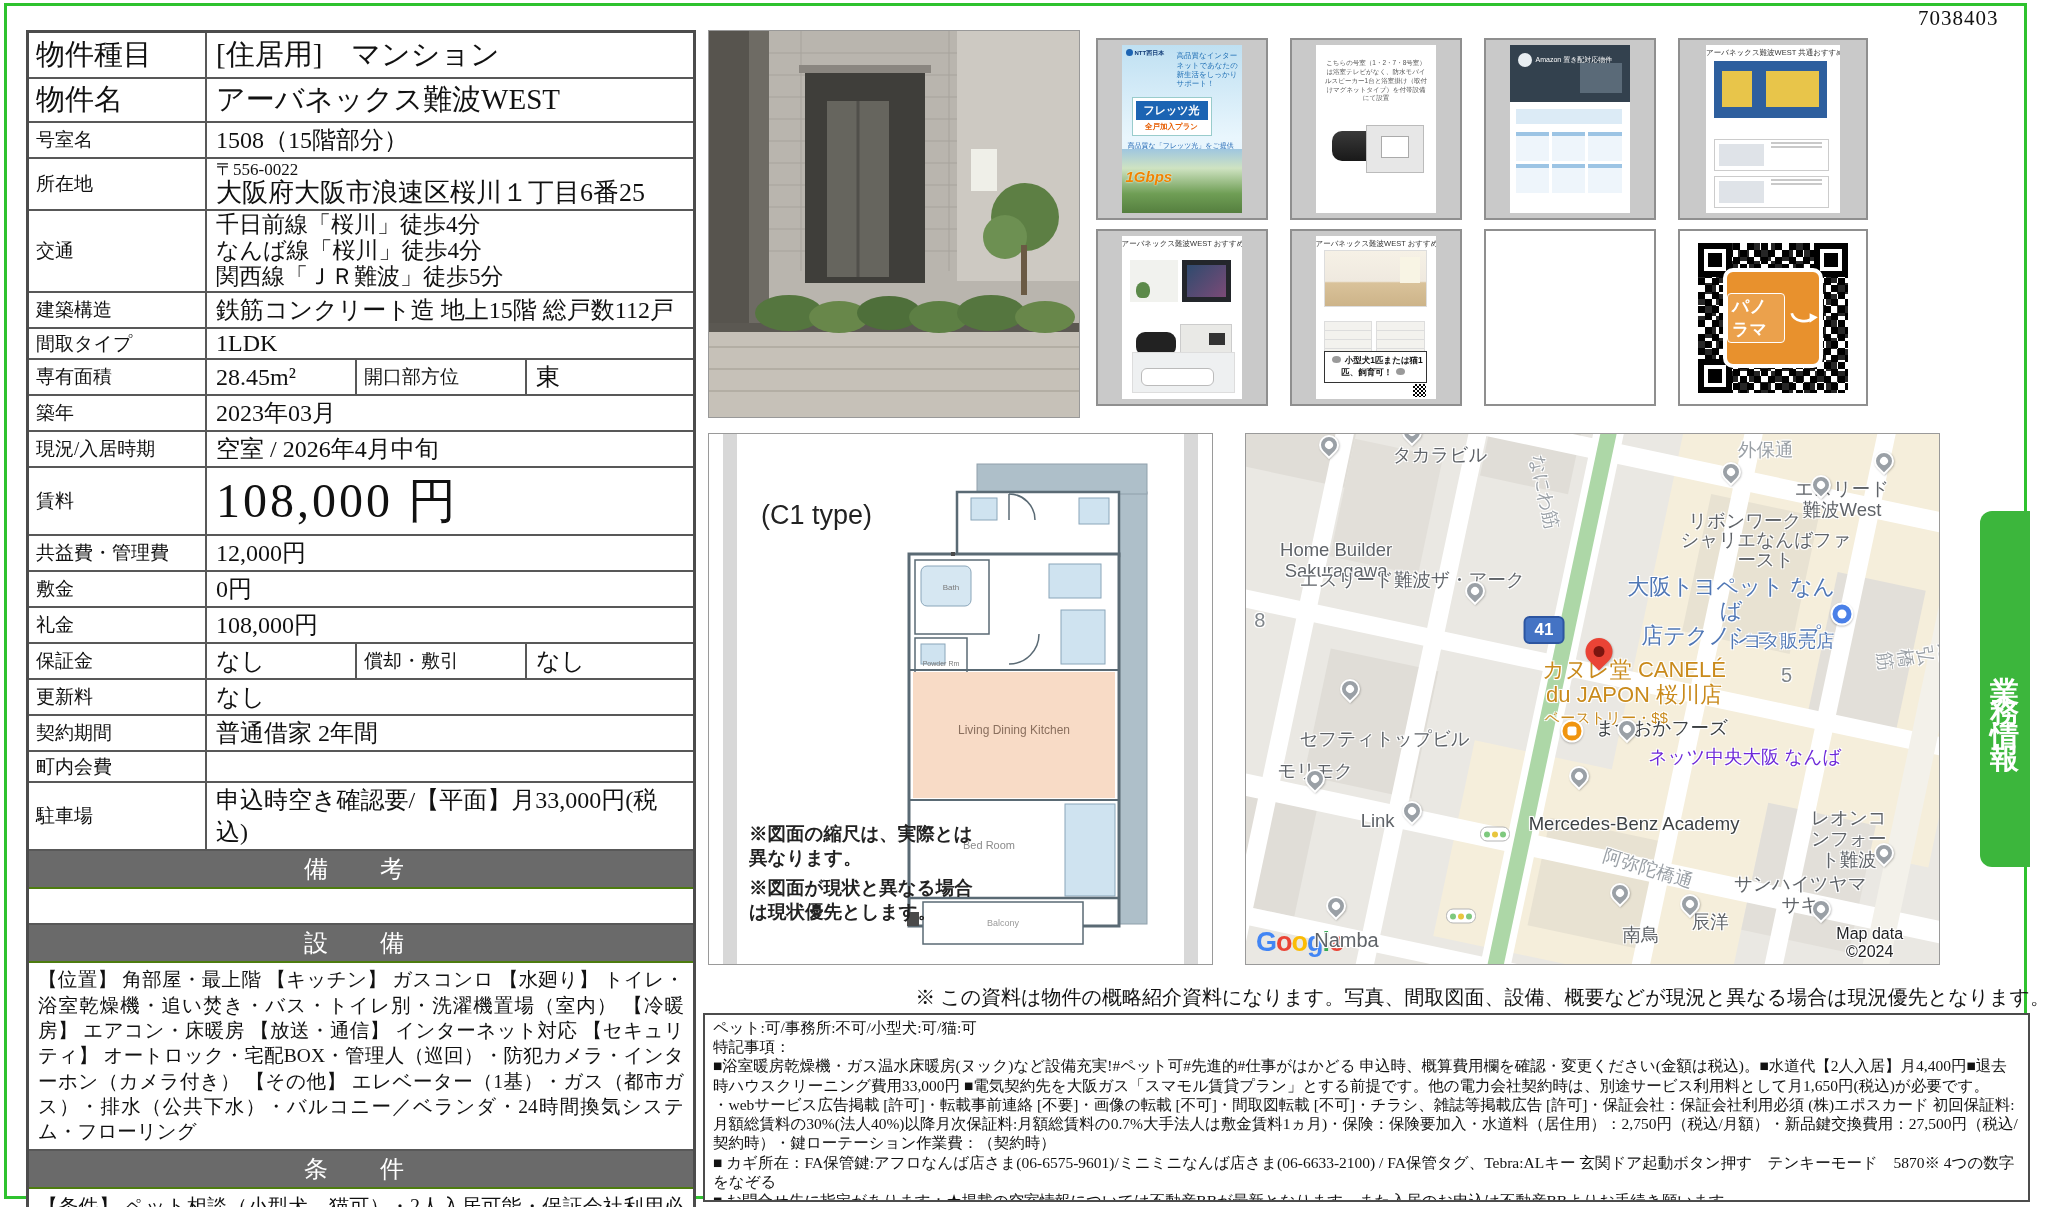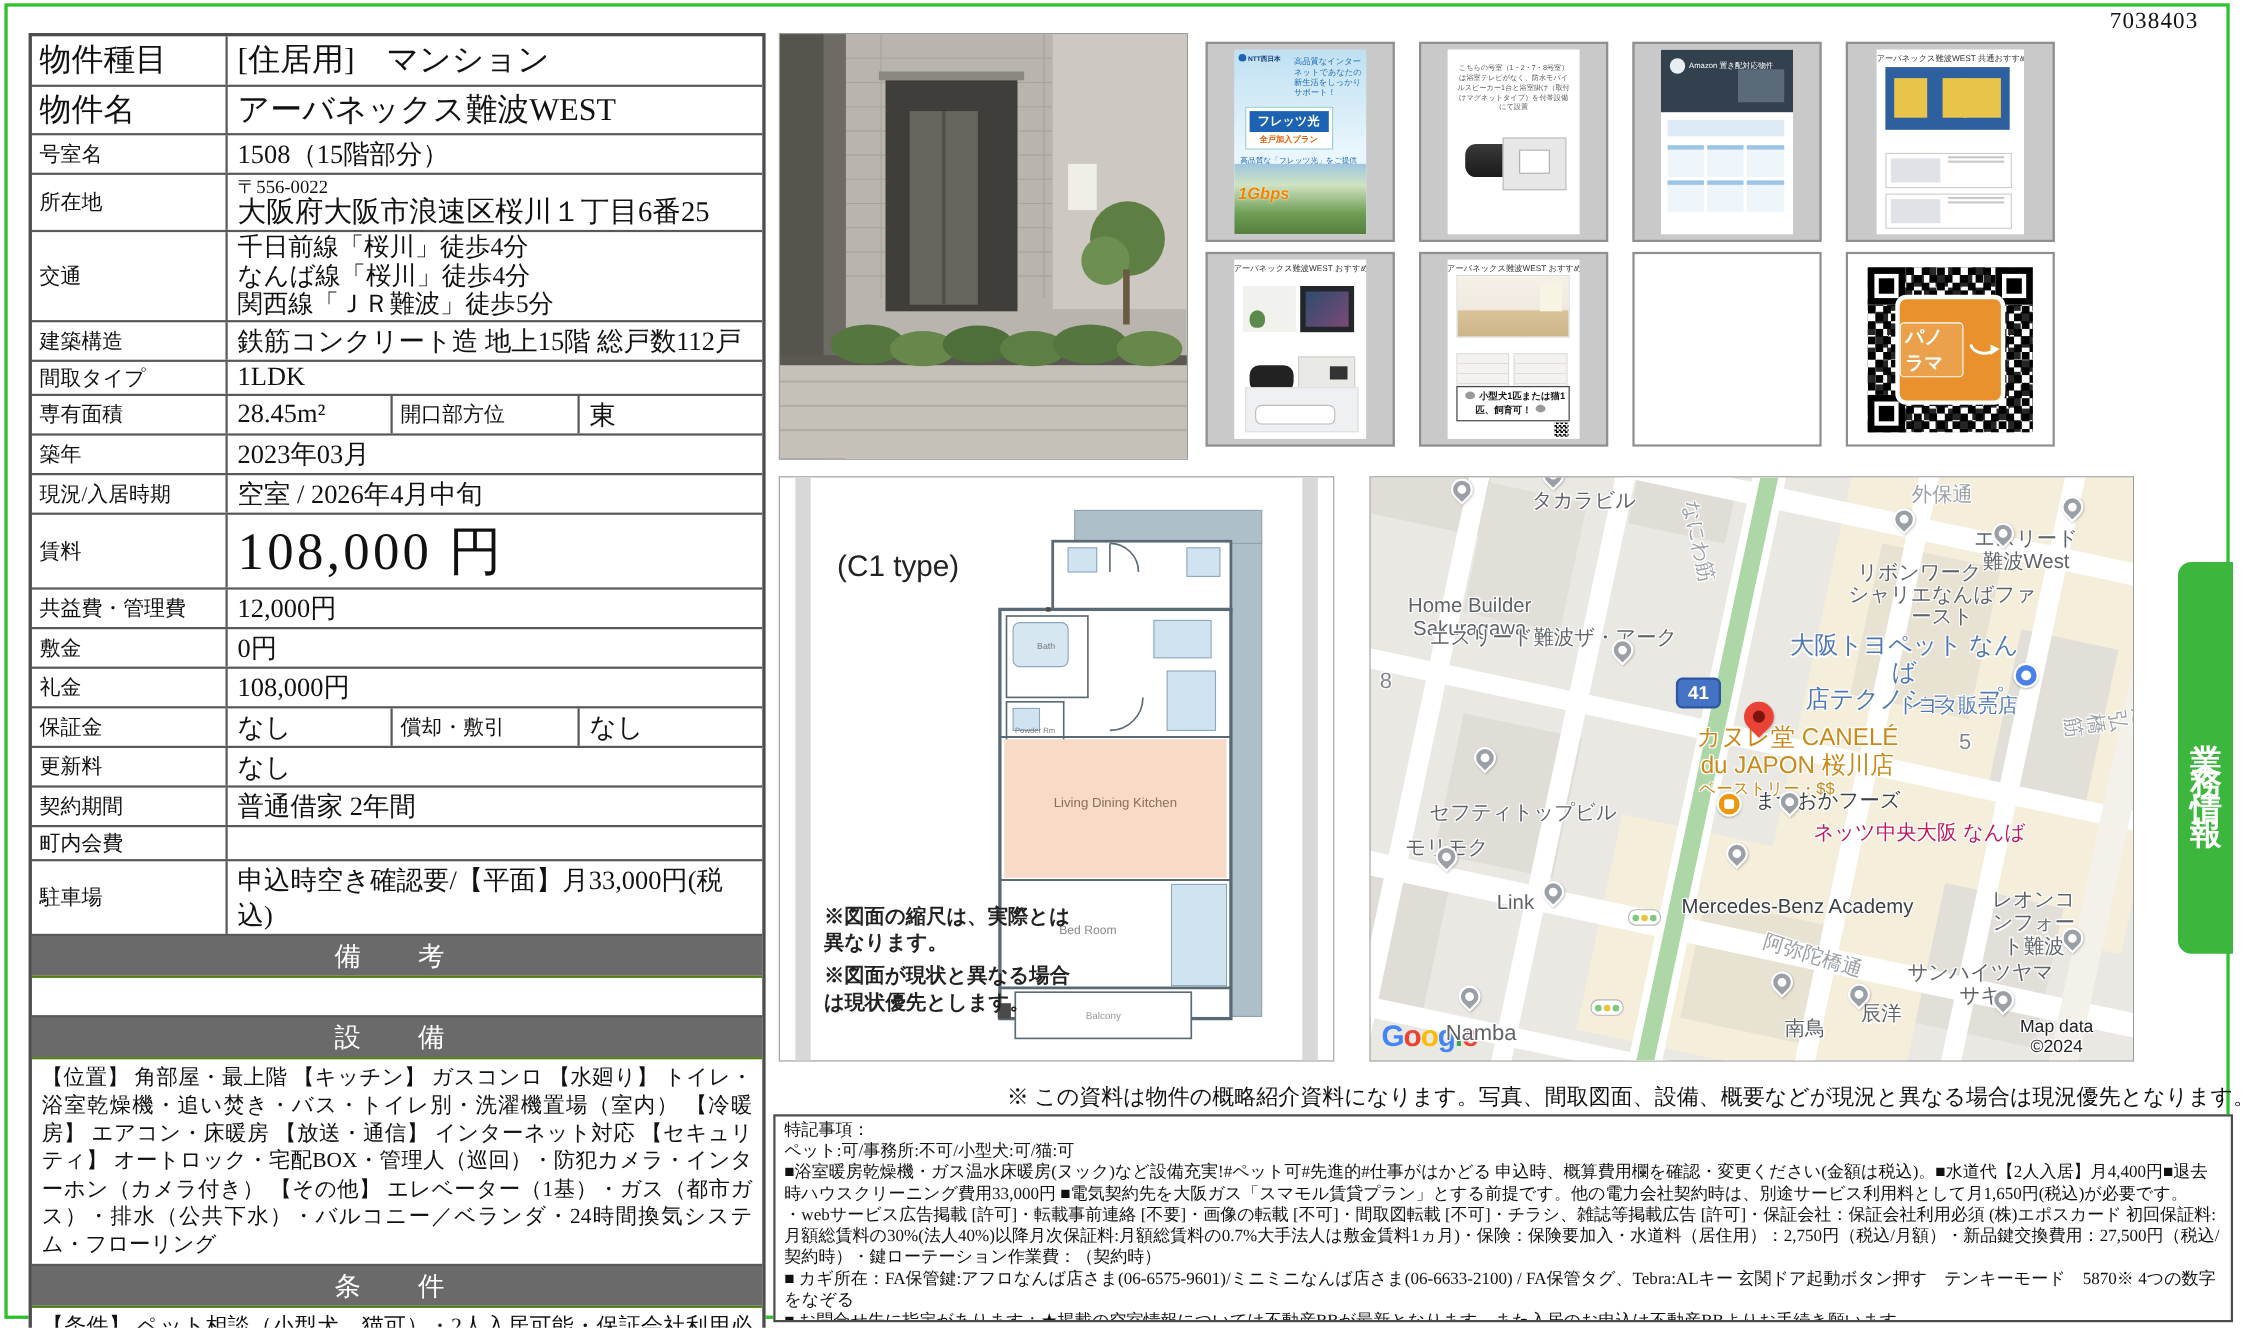--- a/index.html
+++ b/index.html
@@ -497,21 +497,21 @@
       <div class="mlabel" style="left: 70%; top: 33.5%; color: rgb(80, 119, 181); font-size: 22px; transform: translate(-50%, -50%);">大阪トヨペット なんば
 店テクノショップ</div>
       <div class="mlabel" style="left: 77%; top: 39%; color: rgb(80, 119, 181); font-size: 18px; transform: translate(-50%, -50%);">トヨタ販売店</div>
       <div class="mlabel" style="left: 2%; top: 35%; color: rgb(128, 134, 139); font-size: 20px; transform: translate(-50%, -50%);">8</div>
       <div class="mlabel" style="left: 56%; top: 47%; color: rgb(201, 138, 27); font-size: 22px; transform: translate(-50%, -50%);">カヌレ堂 CANELÉ
 du JAPON 桜川店</div>
       <div class="mlabel" style="left: 52%; top: 53.5%; color: rgb(201, 138, 27); font-size: 15px; transform: translate(-50%, -50%);">ベーストリー・$$</div>
       <div class="mlabel" style="left: 78%; top: 45.5%; color: rgb(128, 134, 139); font-size: 20px; transform: translate(-50%, -50%);">5</div>
       <div class="mlabel" style="left: 20%; top: 57.5%; color: rgb(95, 99, 104); transform: translate(-50%, -50%);">セフティトップビル</div>
       <div class="mlabel" style="left: 60%; top: 55.5%; color: rgb(60, 64, 67); transform: translate(-50%, -50%);">まつおかフーズ</div>
-      <div class="mlabel" style="left: 72%; top: 61%; color: #be185d; transform: translate(-50%, -50%);">ネッツ中央大阪 なんば</div>
+      <div class="mlabel" style="left: 72%; top: 61%; color: #6d28d9; transform: translate(-50%, -50%);">ネッツ中央大阪 なんば</div>
       <div class="mlabel" style="left: 10%; top: 63.5%; color: rgb(95, 99, 104); transform: translate(-50%, -50%);">モリモク</div>
       <div class="mlabel" style="left: 19%; top: 73%; color: rgb(95, 99, 104); transform: translate(-50%, -50%); text-align: right;">Link</div>
       <div class="mlabel" style="left: 56%; top: 73.5%; color: rgb(60, 64, 67); transform: translate(-50%, -50%);">Mercedes-Benz Academy</div>
       <div class="mlabel" style="left: 87%; top: 76.5%; color: rgb(95, 99, 104); transform: translate(-50%, -50%);">レオンコンフォート難波</div>
       <div class="mlabel" style="left: 58%; top: 82%; color: rgb(154, 160, 166); transform: translate(-50%, -50%) rotate(17deg);">阿弥陀橋通</div>
       <div class="mlabel" style="left: 80%; top: 87%; color: rgb(95, 99, 104); transform: translate(-50%, -50%);">サンハイツヤマサキ</div>
       <div class="mlabel" style="left: 57%; top: 94.5%; color: rgb(95, 99, 104); transform: translate(-50%, -50%);">南鳥</div>
       <div class="mlabel" style="left: 67%; top: 92%; color: rgb(95, 99, 104); transform: translate(-50%, -50%);">辰洋</div>
       <div class="mlabel" style="left: 14.5%; top: 95.5%; color: rgb(95, 99, 104); font-size: 20px; transform: translate(-50%, -50%);">Namba</div>
       <div class="mlabel" style="left: 43%; top: 11%; color: rgb(154, 160, 166); transform: translate(-50%, -50%) rotate(78deg);">なにわ筋</div>
@@ -583,22 +583,22 @@
         <i></i>
         <i></i>
         <i></i>
       </div>
     </div>
 </div>
 
 <div id="disclaimer">※ この資料は物件の概略紹介資料になります。写真、間取図面、設備、概要などが現況と異なる場合は現況優先となります。</div>
 <div id="notes-box">
   <div id="notes-paragraphs">
+      <div class="note-line">ペット:可/事務所:不可/小型犬:可/猫:可</div>
       <div class="note-line">特記事項：</div>
-      <div class="note-line">ペット:可/事務所:不可/小型犬:可/猫:可</div>
       <div class="note-line">■浴室暖房乾燥機・ガス温水床暖房(ヌック)など設備充実!#ペット可#先進的#仕事がはかどる 申込時、概算費用欄を確認・変更ください(金額は税込)。■水道代【2人入居】月4,400円■退去時ハウスクリーニング費用33,000円 ■電気契約先を大阪ガス「スマモル賃貸プラン」とする前提です。他の電力会社契約時は、別途サービス利用料として月1,650円(税込)が必要です。</div>
       <div class="note-line">・webサービス広告掲載 [許可]・転載事前連絡 [不要]・画像の転載 [不可]・間取図転載 [不可]・チラシ、雑誌等掲載広告 [許可]・保証会社：保証会社利用必須 (株)エポスカード 初回保証料:月額総賃料の30%(法人40%)以降月次保証料:月額総賃料の0.7%大手法人は敷金賃料1ヵ月)・保険：保険要加入・水道料（居住用）：2,750円（税込/月額）・新品鍵交換費用：27,500円（税込/契約時）・鍵ローテーション作業費：（契約時）</div>
       <div class="note-line">■ カギ所在：FA保管鍵:アフロなんば店さま(06-6575-9601)/ミニミニなんば店さま(06-6633-2100) / FA保管タグ、Tebra:ALキー 玄関ドア起動ボタン押す　テンキーモード　5870※ 4つの数字をなぞる</div>
       <div class="note-line">■ お問合せ先に指定があります：★掲載の空室情報については不動産BBが最新となります。また入居のお申込は不動産BBよりお手続き願います。</div>
     </div>
 </div>
 
 <div id="side-tab">
   <span>業務情報</span>
 </div>

